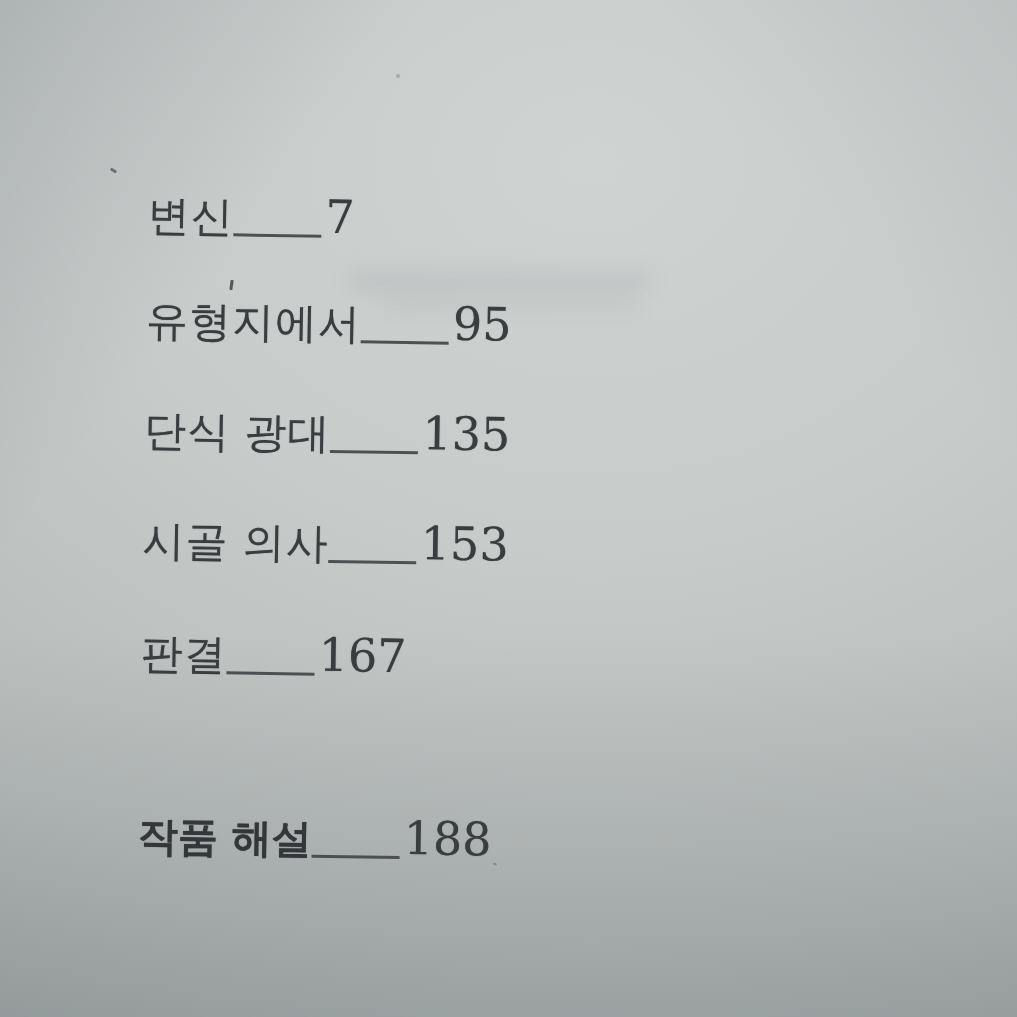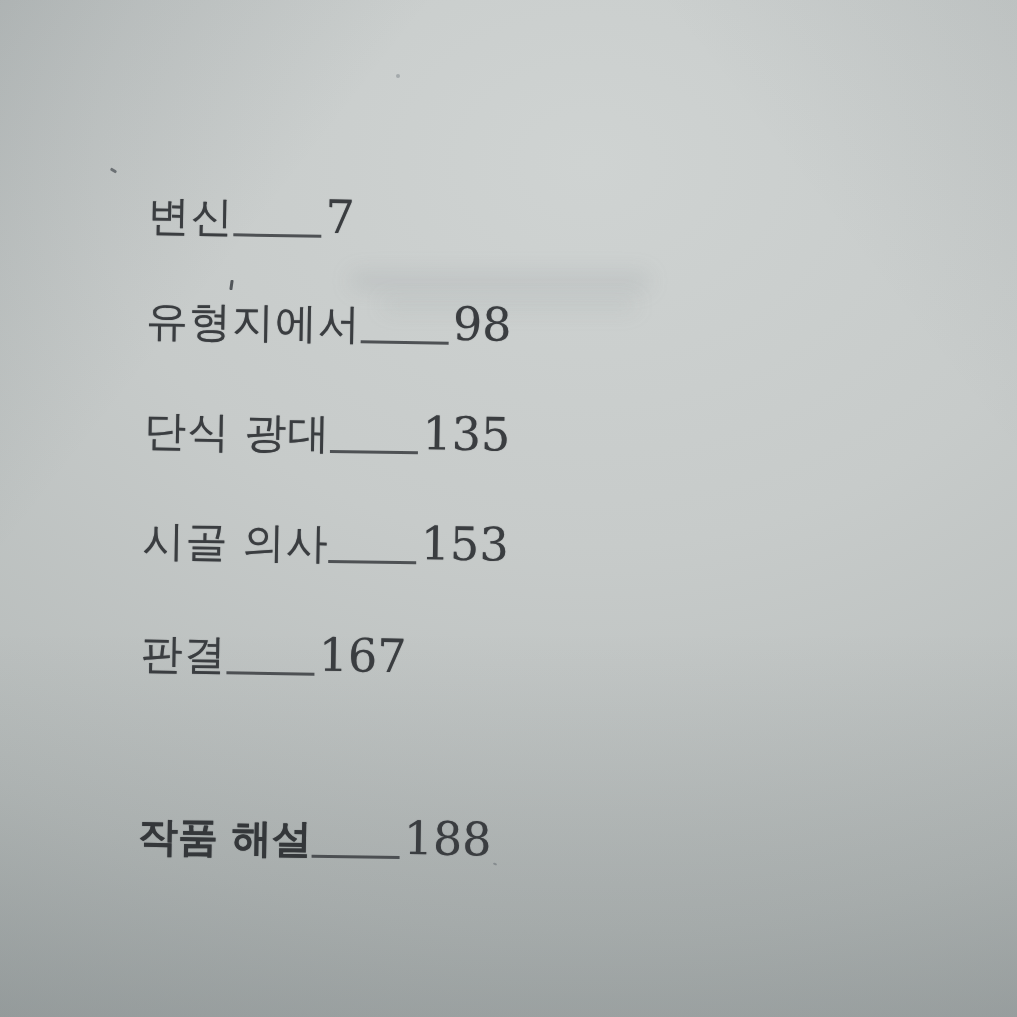--- a/index.html
+++ b/index.html
@@ -91,21 +91,21 @@
 
     <div class="row r1">
       <span class="title">변신</span>
       <span class="leader"></span>
       <span class="num">7</span>
     </div>
 
     <div class="row r2">
       <span class="title">유형지에서</span>
       <span class="leader"></span>
-      <span class="num">98</span>
+      <span class="num">95</span>
     </div>
 
     <div class="row r3">
       <span class="title">단식 광대</span>
       <span class="leader"></span>
       <span class="num">135</span>
     </div>
 
     <div class="row r4">
       <span class="title">시골 의사</span>

